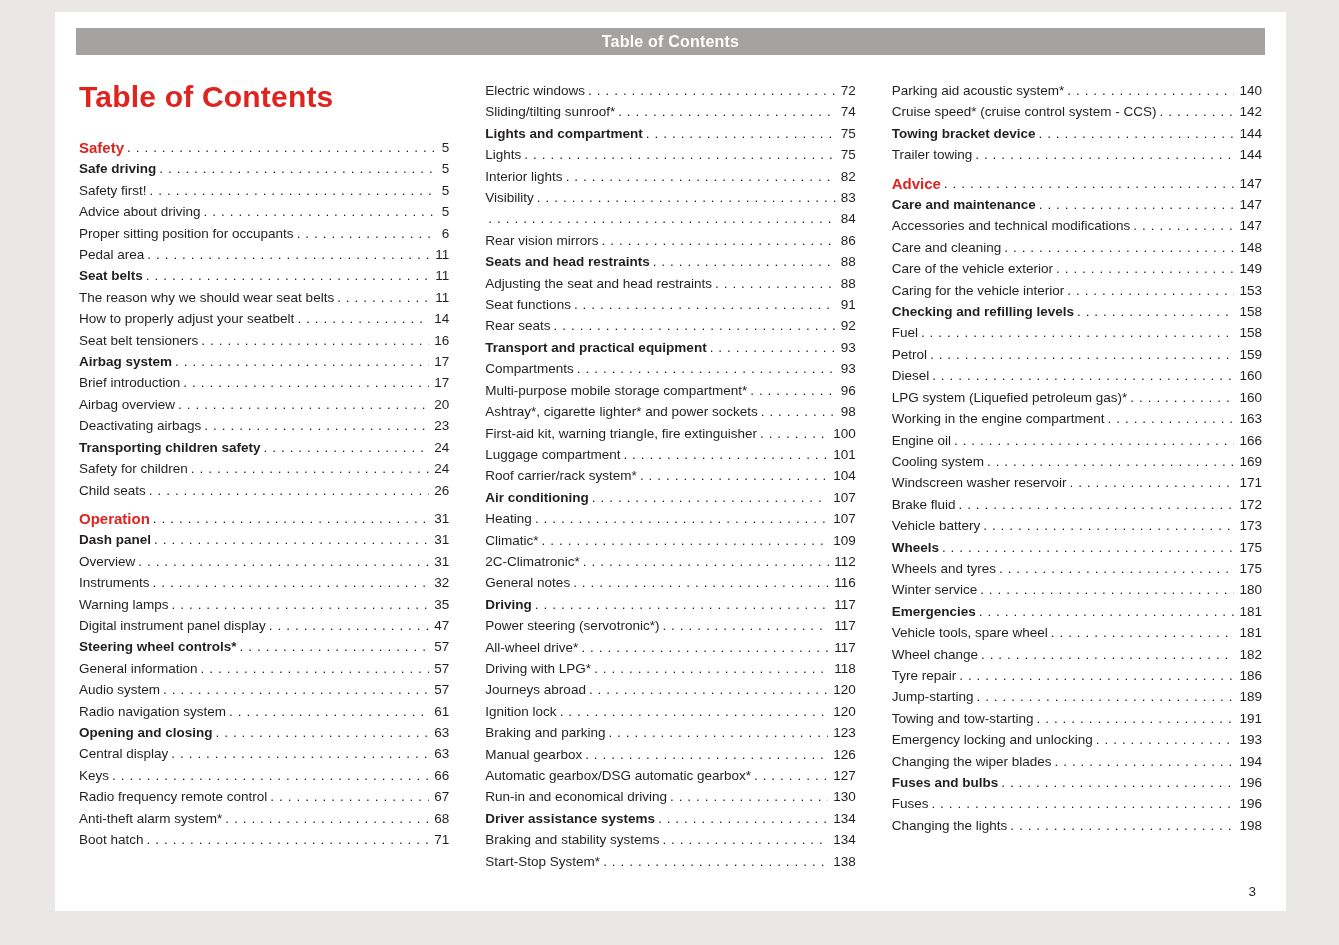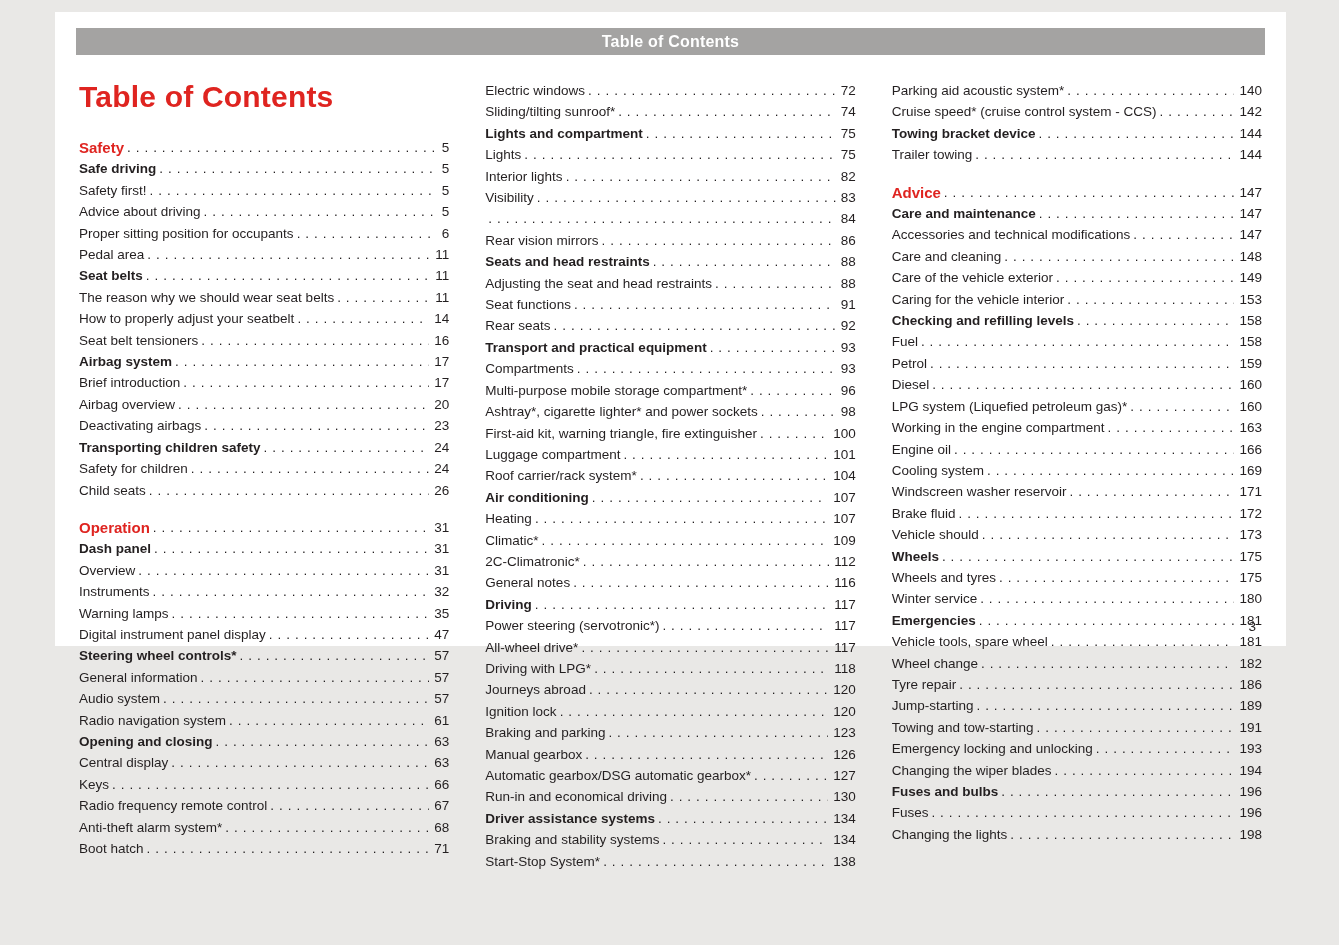--- a/index.html
+++ b/index.html
@@ -6,21 +6,21 @@
   html,body { width:1339px; height:945px; overflow:hidden; }
   body {
     background:#e9e8e6;
     font-family:"Liberation Sans", sans-serif;
     color:#231f20;
     position:relative;
   }
   .page {
     position:absolute;
     left:55px; top:12px;
-    width:1231px; height:634px;
+    width:1231px; height:899px;
     background:#ffffff;
     padding:16px 21px 0 21px;
   }
   .header-bar {
     height:27px;
     background:#a4a3a2;
     color:#ffffff;
     font-size:16px;
     font-weight:bold;
     display:flex;
@@ -42,21 +42,21 @@
     letter-spacing:0.2px;
   }
   .row {
     display:flex;
     align-items:flex-end;
     font-size:13.5px;
     line-height:21.4px;
   }
   .row .label { white-space:normal; }
   .row.bold .label { font-weight:bold; }
-  .row.section { margin-top:16px; }
+  .row.section { margin-top:7px; }
   .row.section .label {
     color:#df2420;
     font-weight:bold;
     font-size:15px;
   }
   .dots {
     flex:1 1 10px;
     min-width:10px;
     overflow:hidden;
     white-space:nowrap;
@@ -538,21 +538,21 @@
           <span class="label">Windscreen washer reservoir</span>
           <span class="dots"></span>
           <span class="pnum">171</span>
         </div>
         <div class="row">
           <span class="label">Brake fluid</span>
           <span class="dots"></span>
           <span class="pnum">172</span>
         </div>
         <div class="row">
-          <span class="label">Vehicle should</span>
+          <span class="label">Vehicle battery</span>
           <span class="dots"></span>
           <span class="pnum">173</span>
         </div>
         <div class="row bold">
           <span class="label">Wheels</span>
           <span class="dots"></span>
           <span class="pnum">175</span>
         </div>
         <div class="row">
           <span class="label">Wheels and tyres</span>

